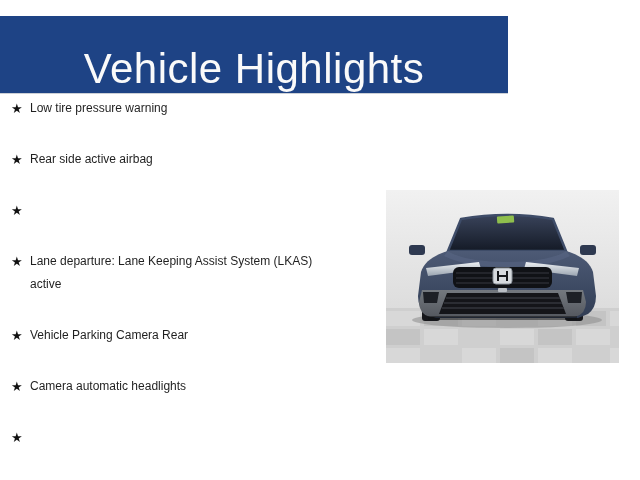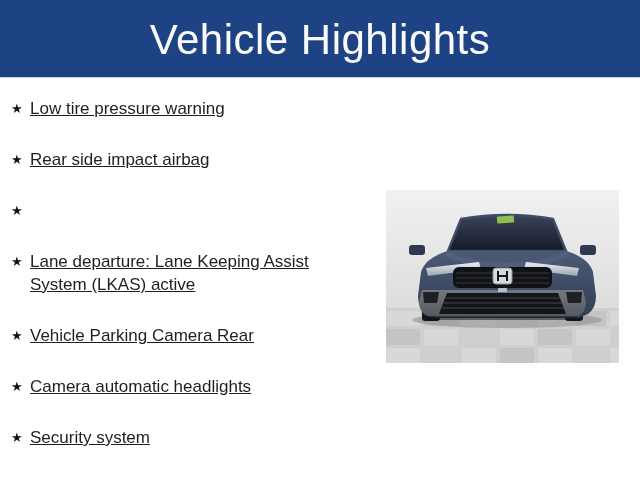--- a/index.html
+++ b/index.html
@@ -10,23 +10,23 @@
     --car-body-blue:#3d4a63;
   }
   *{margin:0;padding:0;box-sizing:border-box;}
   html,body{width:640px;height:480px;overflow:hidden;}
   body{
     background:var(--page-bg);
     font-family:"Liberation Sans","DejaVu Sans",sans-serif;
     position:relative;
   }
   .banner{
-    position:absolute;left:0;top:0;width:640px;height:78px;
+    position:absolute;left:0;top:16px;width:508px;height:78px;
     background:var(--banner-blue);
-    display:flex;align-items:center;justify-content:center;
+    display:flex;align-items:flex-end;justify-content:center;
     border-bottom:1px solid #ccd0d6;
   }
   .banner h1{
     color:var(--title-text);
     font-size:42px;
     font-weight:400;
     letter-spacing:0.5px;
     padding-top:2px;
     white-space:nowrap;
   }
@@ -44,63 +44,61 @@
     flex:0 0 20px;
     font-size:13px;
     line-height:23px;
     color:#111;
     text-align:left;
     padding-left:1px;
   }
   .item-text{
     flex:1;
     max-width:315px;
-    font-size:17px;
+    font-size:12px;
     line-height:23px;
-    text-decoration:underline;
   }
   .photo{
     position:absolute;left:386px;top:190px;width:233px;height:173px;
     display:block;
   }
 </style>
 </head>
 <body>
 
 <header class="banner">
   <h1>Vehicle Highlights</h1>
 </header>
 
 <ul class="highlight-list">
   <li>
     <span class="star">★</span>
     <span class="item-text">Low tire pressure warning</span>
   </li>
   <li>
     <span class="star">★</span>
-    <span class="item-text">Rear side impact airbag</span>
+    <span class="item-text">Rear side active airbag</span>
   </li>
   <li>
     <span class="star">★</span>
   </li>
   <li>
     <span class="star">★</span>
     <span class="item-text">Lane departure: Lane Keeping Assist System (LKAS) active</span>
   </li>
   <li>
     <span class="star">★</span>
     <span class="item-text">Vehicle Parking Camera Rear</span>
   </li>
   <li>
     <span class="star">★</span>
     <span class="item-text">Camera automatic headlights</span>
   </li>
   <li>
     <span class="star">★</span>
-    <span class="item-text">Security system</span>
   </li>
 </ul>
 
 <svg class="photo" viewBox="0 0 233 173" role="img" aria-label="Front view of a dark blue Honda Civic sedan parked on gray paver tiles">
   <defs>
     <linearGradient id="wallGrad" x1="0" y1="0" x2="0" y2="1">
       <stop offset="0" stop-color="#f1f1f1"></stop>
       <stop offset="1" stop-color="#dcdcdc"></stop>
     </linearGradient>
     <linearGradient id="bodyGrad" x1="0" y1="0" x2="0" y2="1">

